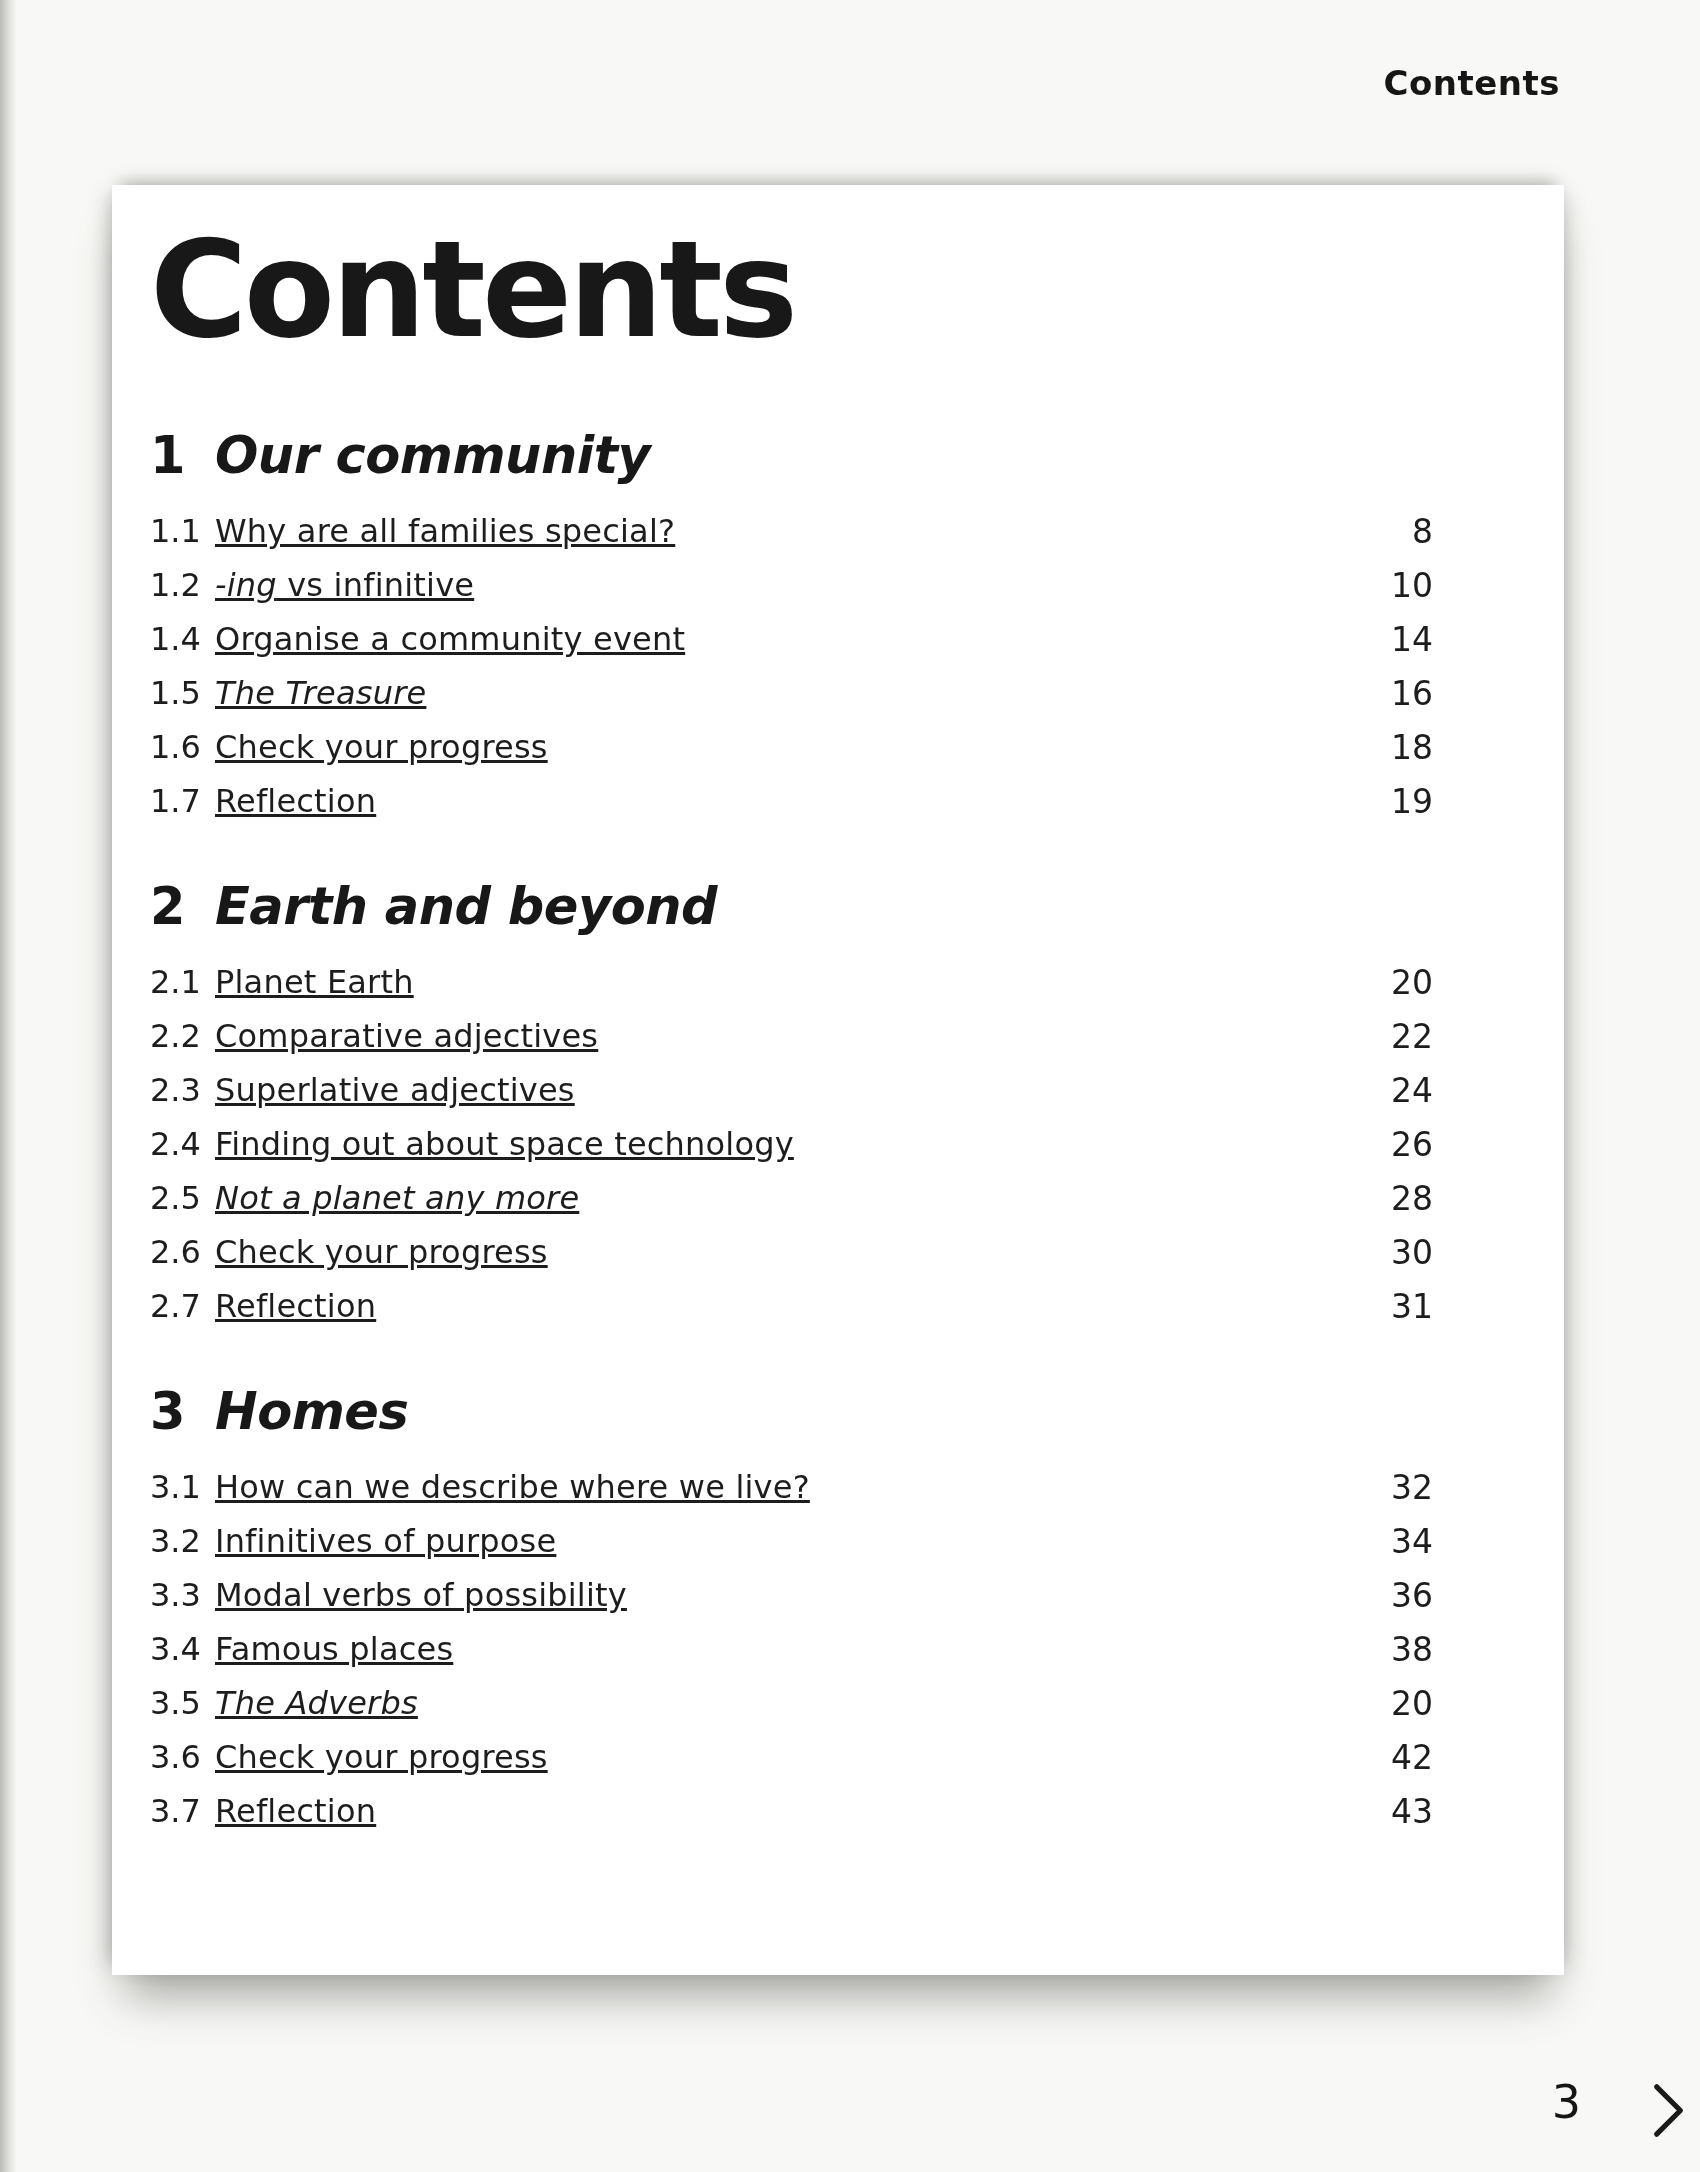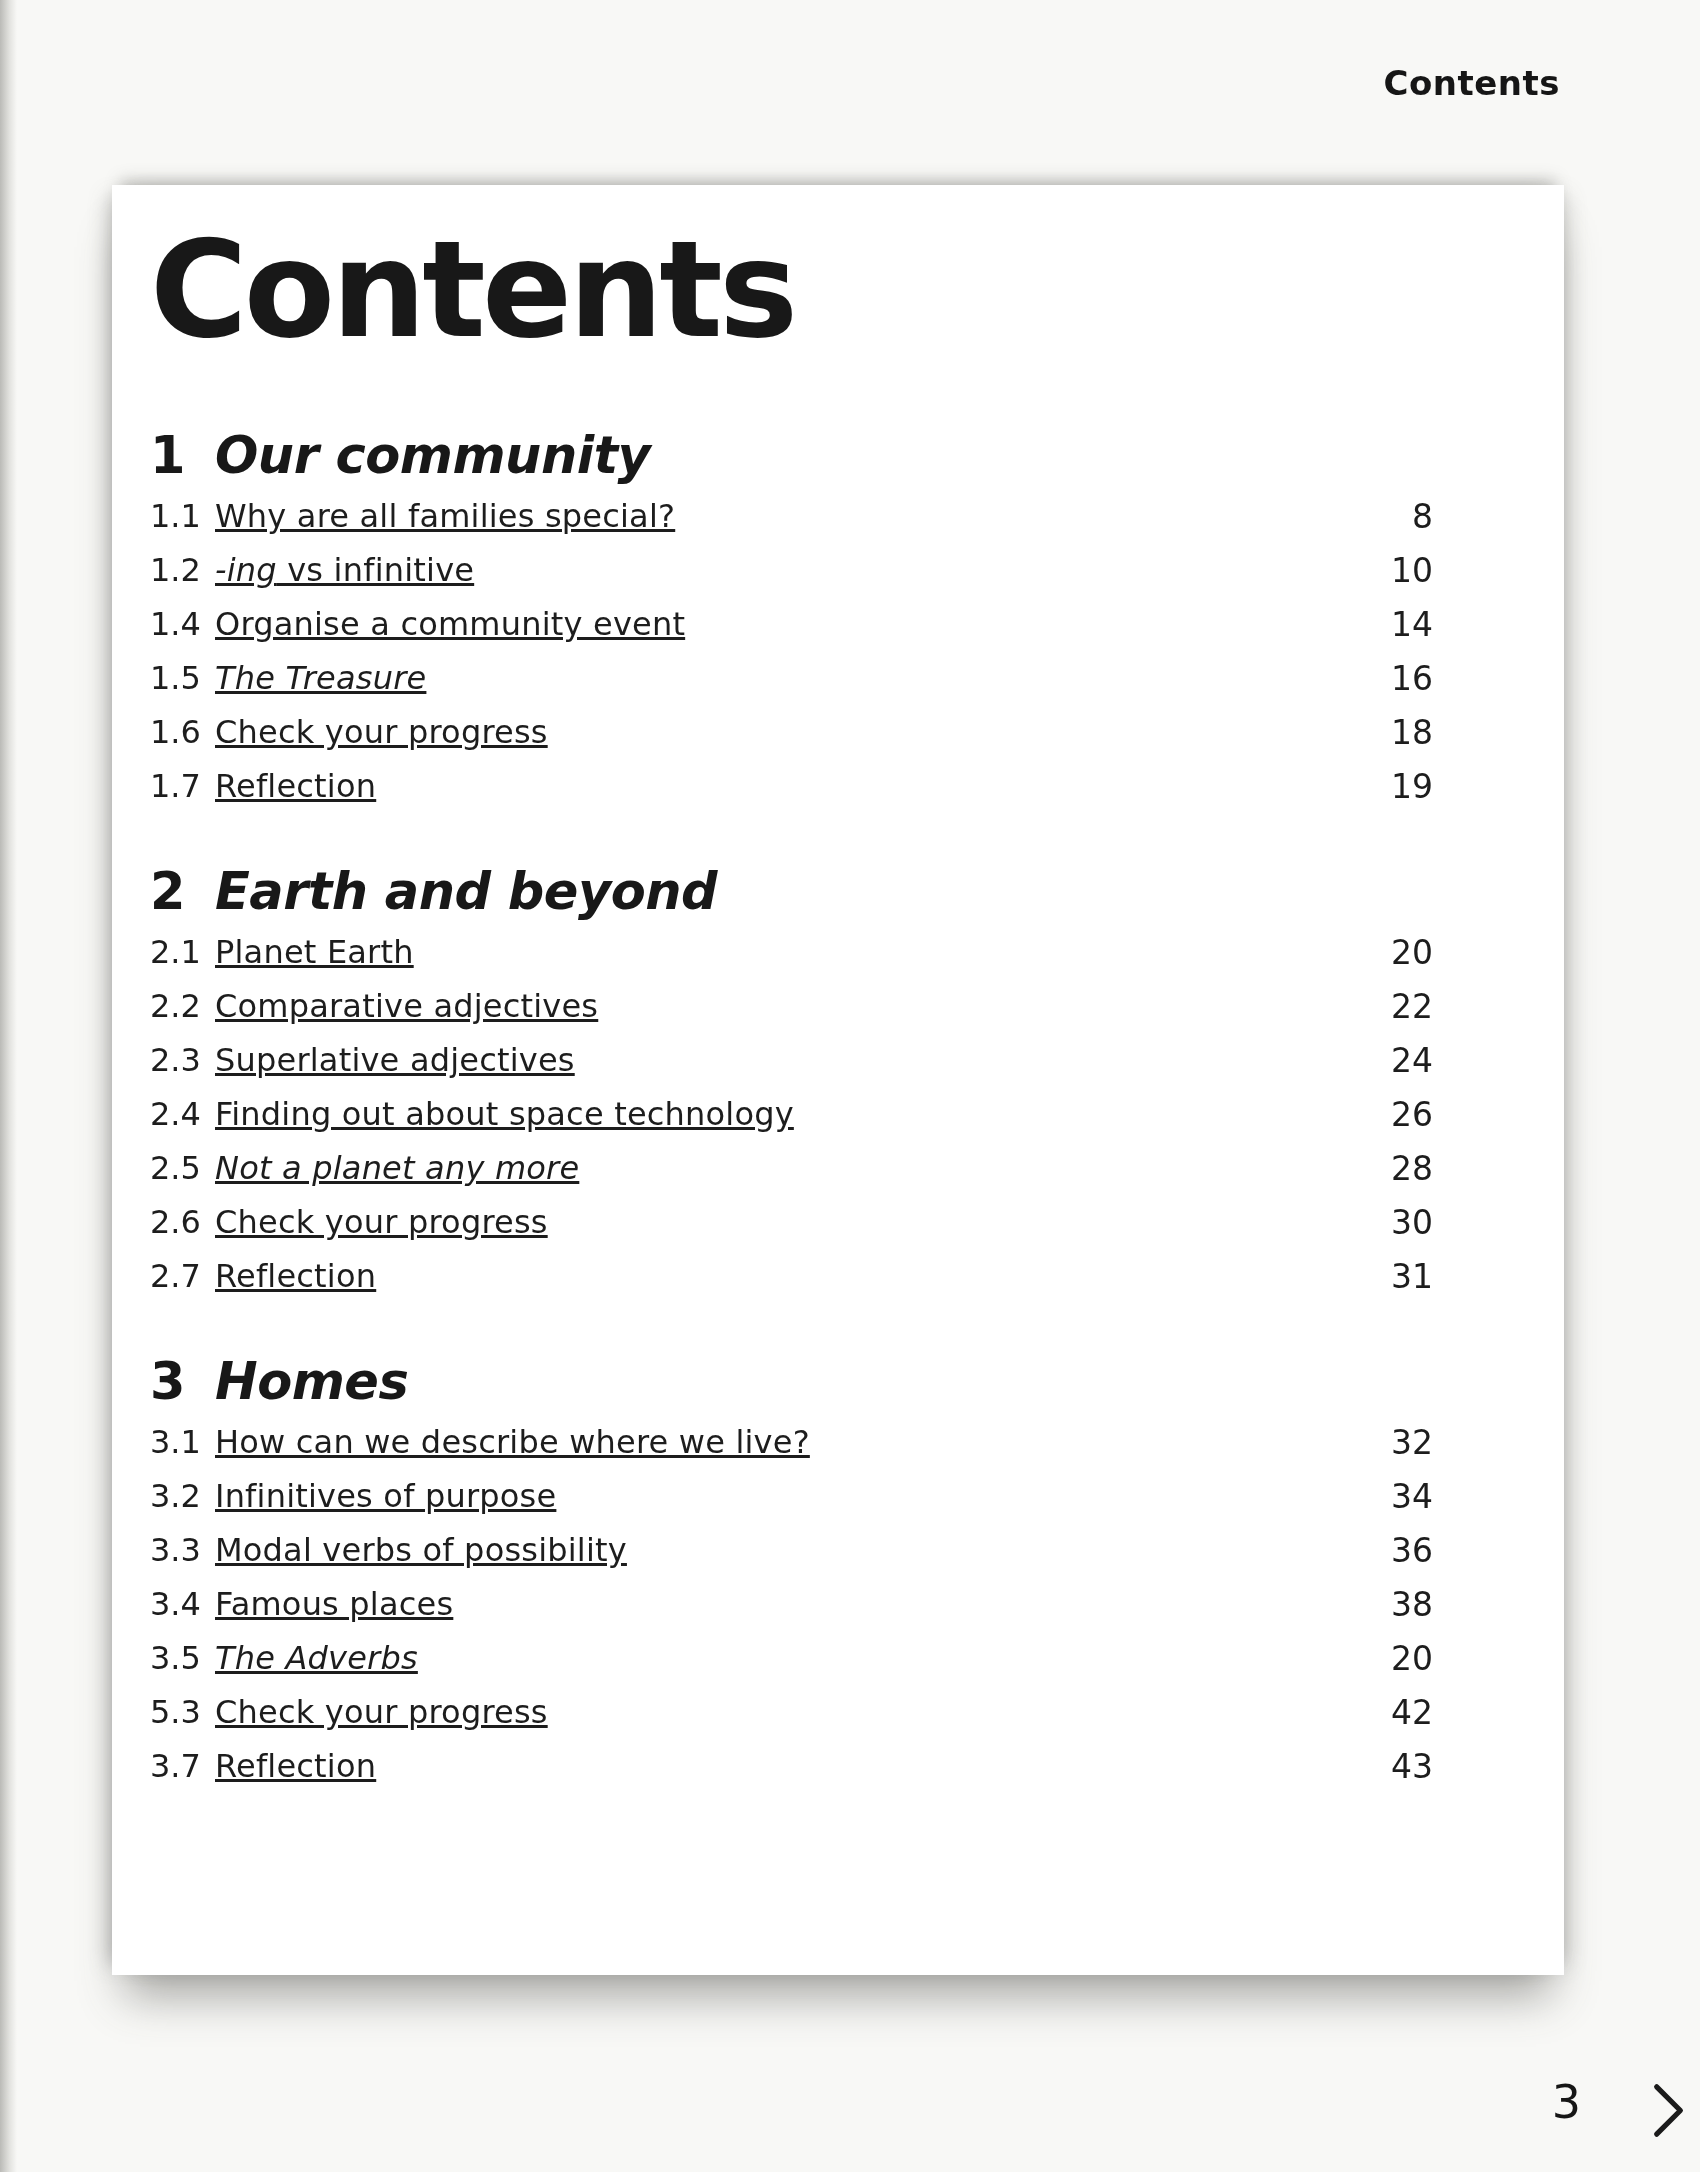--- a/index.html
+++ b/index.html
@@ -35,21 +35,21 @@
   }
   .page-title{
     margin:0;font-size:133px;line-height:133px;font-weight:600;
     letter-spacing:-3.8px;color:#181818;
   }
   .toc{margin-top:65px;}
   .toc-section + .toc-section{margin-top:45px;}
   .sec-head{display:flex;align-items:baseline;font-size:51px;line-height:67px;font-weight:600;color:#181818;}
   .sec-num{flex:0 0 65px;}
   .sec-title{flex:1;letter-spacing:-0.5px;font-style:italic;}
-  .rows{}
+  .rows{margin-top:15px;}
   .row{display:flex;align-items:center;height:54px;font-size:32px;color:#1d1d1d;}
   .row .num{flex:0 0 65px;font-weight:500;}
   .row .titl{flex:1;letter-spacing:0.2px;text-decoration:underline;}
   .row .pg{flex:0 0 auto;font-size:33px;text-align:right;}
   .it{font-style:italic;}
   
   .footer-page{
     position:absolute;top:2079px;right:120px;
     font-size:46px;line-height:46px;font-weight:500;color:#161616;
   }
@@ -180,21 +180,21 @@
             <span class="num">3.4</span>
             <span class="titl"><em class="it"></em><span>Famous places</span></span>
             <span class="pg">38</span>
           </div>
           <div class="row">
             <span class="num">3.5</span>
             <span class="titl"><em class="it">The Adverbs</em><span></span></span>
             <span class="pg">20</span>
           </div>
           <div class="row">
-            <span class="num">5.3</span>
+            <span class="num">3.6</span>
             <span class="titl"><em class="it"></em><span>Check your progress</span></span>
             <span class="pg">42</span>
           </div>
           <div class="row">
             <span class="num">3.7</span>
             <span class="titl"><em class="it"></em><span>Reflection</span></span>
             <span class="pg">43</span>
           </div>
         </div>
       </section>

